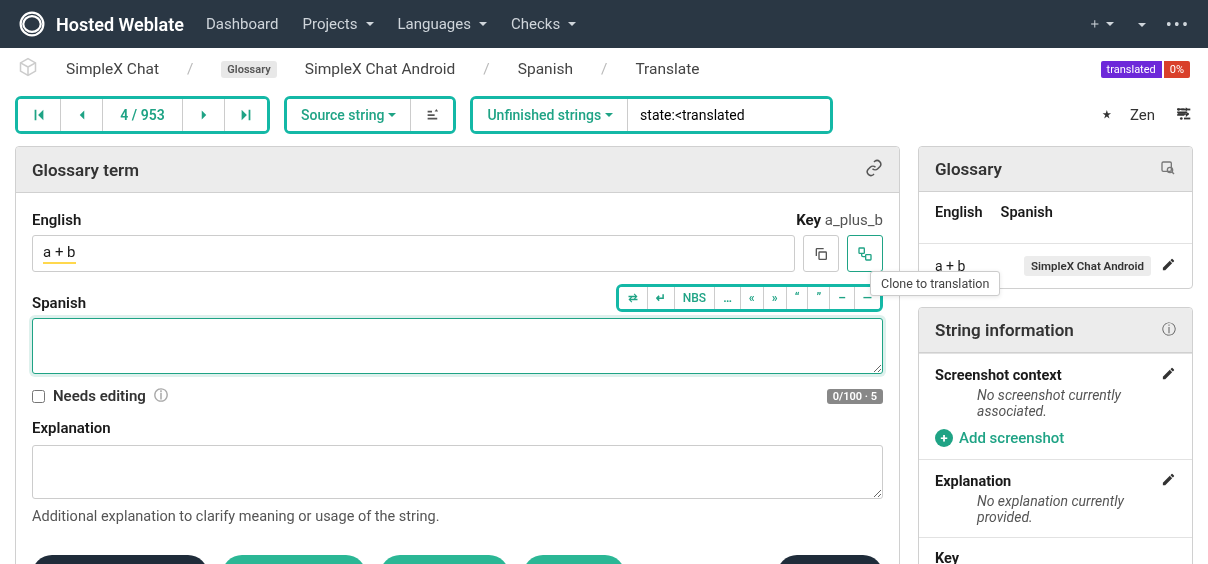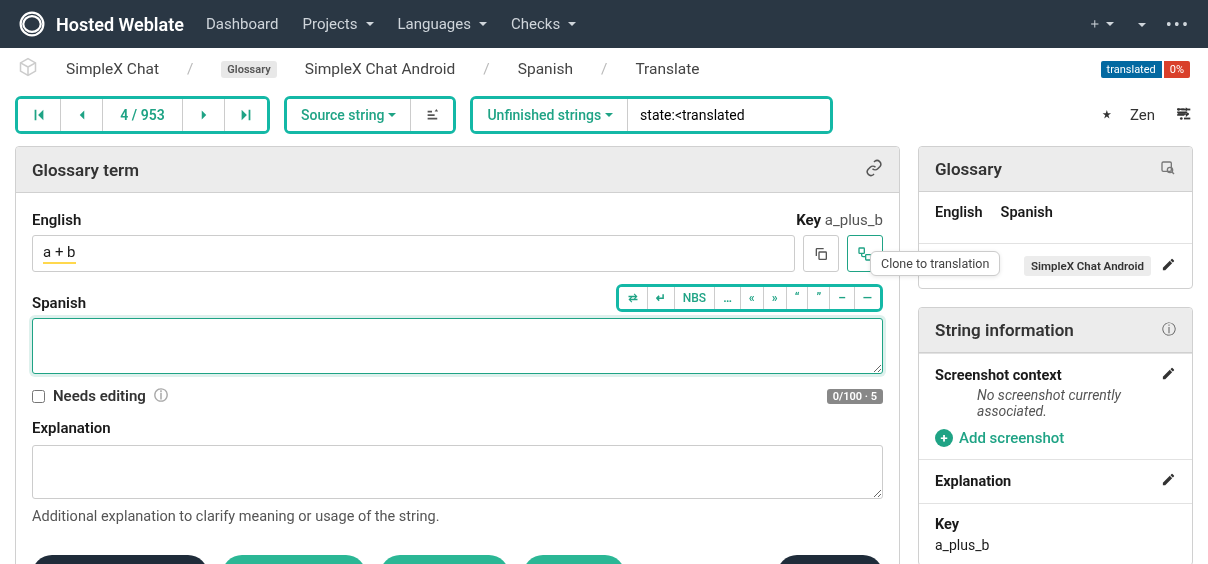--- a/index.html
+++ b/index.html
@@ -11,21 +11,21 @@
     .topnav-item { cursor:pointer; display:flex; align-items:center; gap:4px; }
     .top-right { margin-left:auto; display:flex; align-items:center; gap:20px; }
     .caret::after { content:""; display:inline-block; border:4px solid transparent; border-top-color:currentColor; margin-left:4px; position:relative; top:2px; }
     .avatar { width:24px; height:24px; border-radius:50%; background:linear-gradient(135deg,#b08050,#8b5a3c); }
     .dots { letter-spacing:2px; font-size:18px; cursor:pointer; }
     .breadcrumbs { height:42px; display:flex; align-items:center; padding:8px 18px; gap:28px; font-size:15.5px; color:#444; }
     .breadcrumbs .sep { color:#bbb; }
     .cube { color:#ccc; }
     .glossary-badge { background:#e8e8e8; color:#555; font-size:11px; padding:2px 6px; border-radius:3px; font-weight:600; }
     .bc-right { margin-left:auto; display:flex; align-items:center; gap:2px; }
-    .status-badge { background:#0369a1; color:#fff; font-size:11px; padding:2px 6px; border-radius:2px 0 0 2px; }
+    .status-badge { background:#6d28d9; color:#fff; font-size:11px; padding:2px 6px; border-radius:2px 0 0 2px; }
     .pct-badge { background:#d9402b; color:#fff; font-size:11px; padding:2px 6px; border-radius:0 2px 2px 0; }
     .toolbar { display:flex; align-items:center; padding:6px 15px 12px; gap:14px; flex-wrap:wrap; }
     .btn-group { display:inline-flex; border:3px solid #14b8a6; border-radius:6px; overflow:hidden; }
     .btn-group > * { border-right:1px solid #ccc; padding:8px 14px; background:#fff; cursor:pointer; display:flex; align-items:center; justify-content:center; }
     .btn-group > *:last-child { border-right:none; }
     .pager-btn { color:#1fa385; font-size:15px; min-width:42px; }
     .pager-count { color:#1fa385; font-weight:600; min-width:80px; }
     .filter-label { color:#1fa385; font-weight:500; white-space:nowrap; }
     .filter-input { border:none; outline:none; padding:8px 12px; min-width:180px; font-size:14px; }
     .source-btn { color:#1fa385; font-weight:500; background:#fff; }
@@ -203,21 +203,21 @@
                 <path d="M5 15V5a1 1 0 0 1 1-1h10"></path>
               </svg>
             </div>
           <div class="icon-btn green">
               <svg width="16" height="16" viewBox="0 0 24 24" fill="none" stroke="#1fa385" stroke-width="2">
                 <rect x="3" y="3" width="8" height="8" rx="1"></rect>
                 <rect x="13" y="13" width="8" height="8" rx="1"></rect>
                 <path d="M7 11v3a2 2 0 0 0 2 2h4"></path>
               </svg>
             </div>
-          <div class="tooltip" style="left:838px; top:16px;border-radius:6px;">Clone to translation</div>
+          <div class="tooltip" style="left:838px; top:36px;">Clone to translation</div>
         </div>
 
         <div class="row-label" style="margin-top:12px; align-items:flex-end;">
           <span>Spanish</span>
           <div class="toolbar-mini">
             <div class="btn-group">
               <div>
                   <svg width="12" height="12" viewBox="0 0 16 16" fill="#1fa385">
                     <path d="M2 5h9l-2-2 1-1 4 4-4 4-1-1 2-2H2V5zm12 6H5l2 2-1 1-4-4 4-4 1 1-2 2h9v2z"></path>
                   </svg>
@@ -317,20 +317,21 @@
           <span>Add screenshot</span>
         </div>
       </div>
       <div class="info-section">
         <div class="info-title">
           <span>Explanation</span>
           <span style="margin-left:auto;" class="edit-ic"><svg width="15" height="15" viewBox="0 0 24 24" fill="#333">
                 <path d="M3 17.25V21h3.75L17.81 9.94l-3.75-3.75L3 17.25zM20.71 7.04a1 1 0 0 0 0-1.41l-2.34-2.34a1 1 0 0 0-1.41 0l-1.83 1.83 3.75 3.75 1.83-1.83z"></path>
               </svg></span>
         </div>
+        <div class="info-desc">No explanation currently provided.</div>
       </div>
       <div class="key-block">
         <div class="info-title">Key</div>
         <div style="margin-top:4px;">a_plus_b</div>
       </div>
     </div>
   </div>
 </div>
 
 </body></html>

